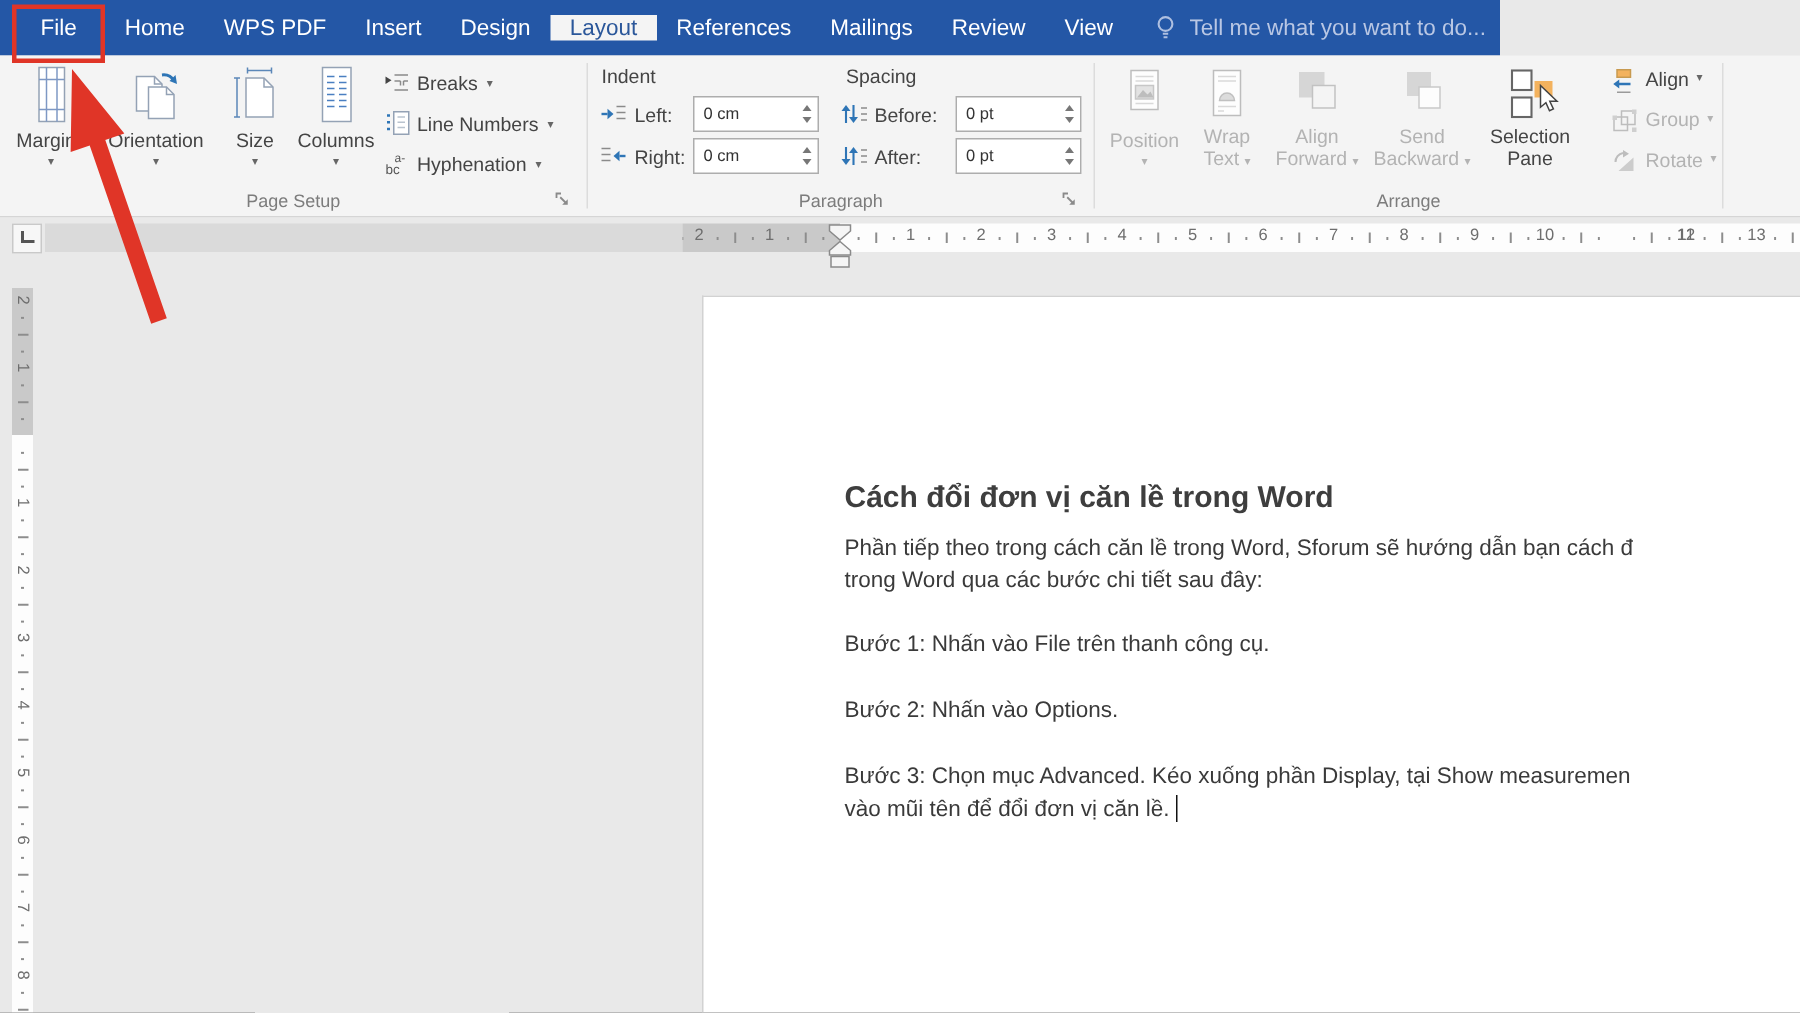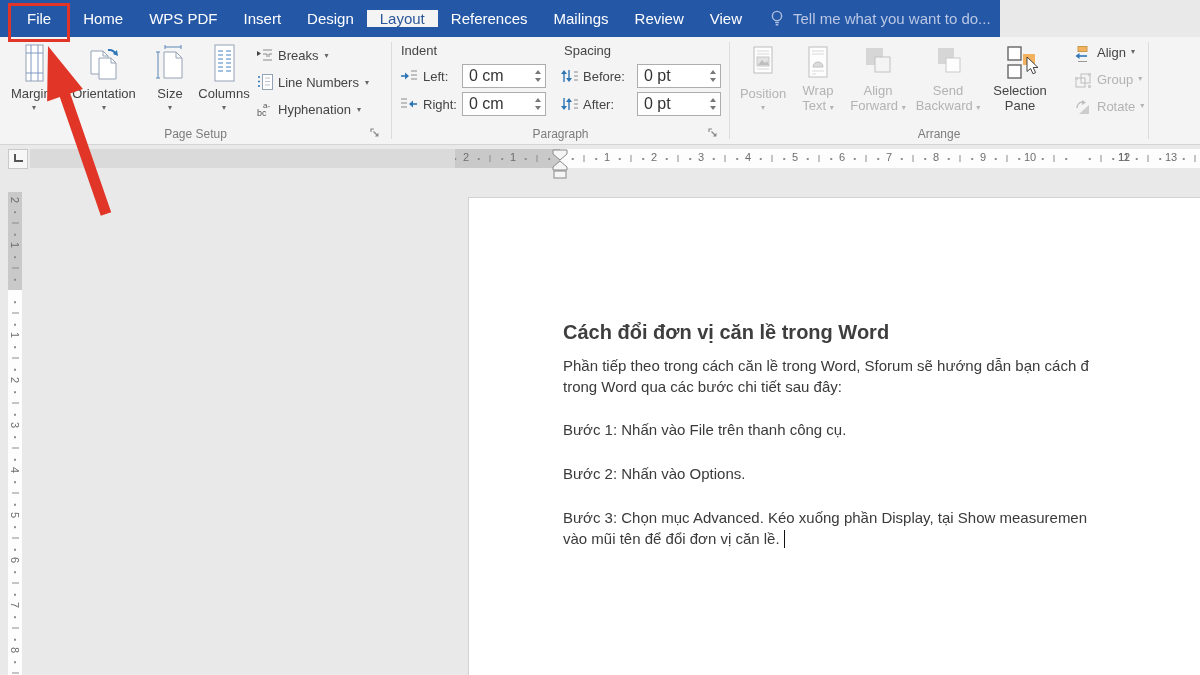--- a/index.html
+++ b/index.html
@@ -28,21 +28,21 @@
   .bigbtn .ic { margin-top:3px; height:40px; display:flex; align-items:center; }
   .bigbtn .lb { margin-top:3px; line-height:15px; }
   .caret { font-size:8px; color:#666; line-height:9px; margin-top:2px; }
   .disabled, .disabled .lb, .disabled .caret { color:#b3b3b3 !important; }
   .smallbtn { position:absolute; left:256px; height:24px; display:flex; align-items:center; gap:4px; cursor:pointer; white-space:nowrap; }
   .smallbtn .caret { margin-top:0; margin-left:2px; }
   .hdr { position:absolute; font-size:13px; color:#444; }
   .prow { position:absolute; display:flex; align-items:center; }
   .prow .plabel { margin-left:5px; }
   .spinbox { position:absolute; width:84px; height:24px; background:#fff; border:1px solid #adadad; display:flex; align-items:center; }
-  .spinbox .val { flex:1; padding-left:6px; font-size:16px; color:#333; }
+  .spinbox .val { flex:1; padding-left:6px; font-size:11px; color:#333; }
   .spin { width:15px; height:100%; display:flex; flex-direction:column; align-items:center; justify-content:center; gap:4px; cursor:pointer; }
   .tri-up { width:0; height:0; border-left:3.5px solid transparent; border-right:3.5px solid transparent; border-bottom:4px solid #777; }
   .tri-dn { width:0; height:0; border-left:3.5px solid transparent; border-right:3.5px solid transparent; border-top:4px solid #777; }
   .rightcol-btn { position:absolute; left:344px; height:24px; display:flex; align-items:flex-start; gap:5px; cursor:pointer; white-space:nowrap; }
   .lb2 { line-height:15px; }
 
   
   .canvas { position:absolute; top:145px; left:0; width:1200px; height:530px; background:#e9e9e9; }
   .tabsel { position:absolute; left:8px; top:4px; width:20px; height:20px; background:#f7f7f7; border:1px solid #c9c9c9; cursor:pointer; }
   .tabsel .L { width:9px; height:8px; border-left:2px solid #555; border-bottom:2px solid #555; margin:4px auto 0; }

